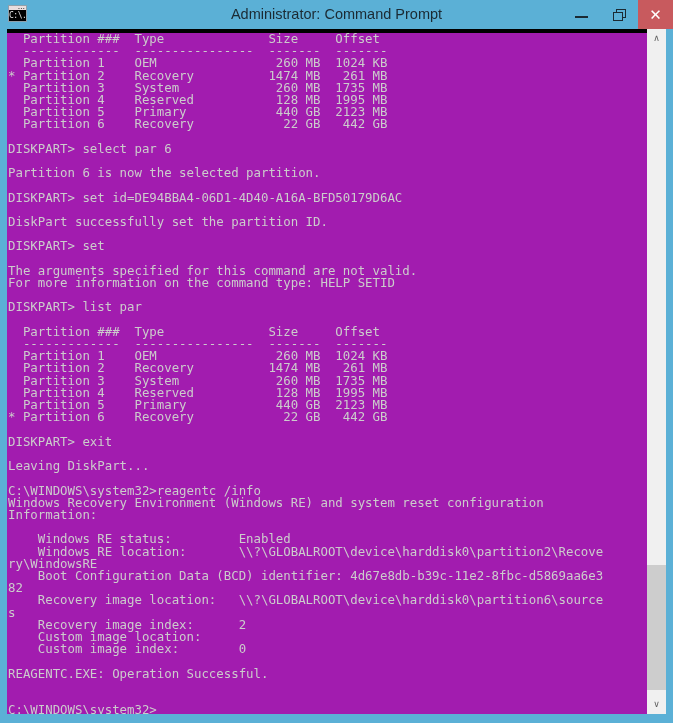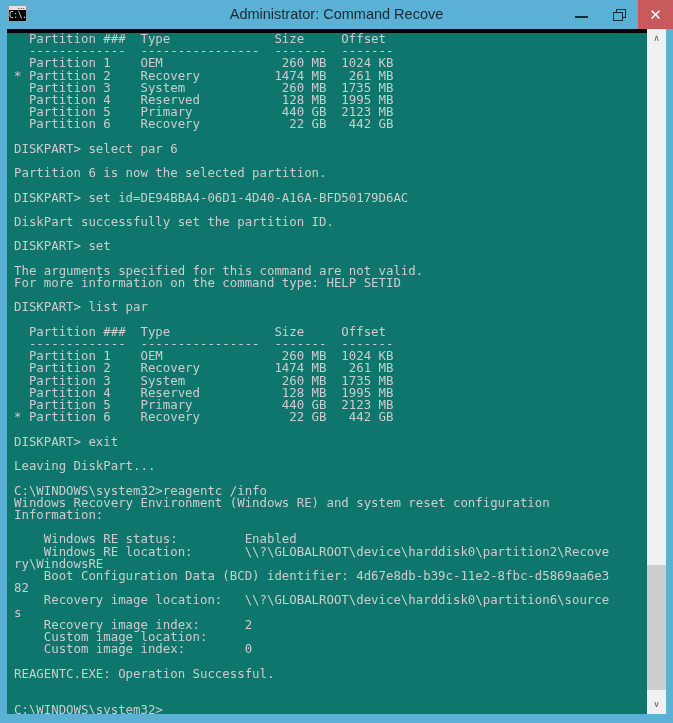--- a/index.html
+++ b/index.html
@@ -138,28 +138,28 @@
     width: 659px;
     height: 685px;
     background: #000000;
   }
   .console-text {
     position: absolute;
     left: 0; top: 4px;
     width: 640px;
     height: 681px;
     color: #cccccc;
-    background: #0f766e;
+    background: #a21caf;
     font-family: "DejaVu Sans Mono", monospace;
     font-size: 12.4px;
     line-height: 12.2px;
     white-space: pre;
     overflow: hidden;
     letter-spacing: -0.02px;
-    padding-left: 7px;
+    padding-left: 1px;
     box-sizing: border-box;
   }
 
   
   .scrollbar {
     position: absolute;
     right: 0; top: 0;
     width: 19px;
     height: 685px;
     background: #f0f0f0;
@@ -207,21 +207,21 @@
 <div class="window">
 
   <div class="titlebar">
 
     <div class="title-icon">
       <div class="ti-bar"></div>
       <div class="ti-dots">•••</div>
       <div class="ti-body">C:\.</div>
     </div>
 
-    <div class="title-text">Administrator: Command Recove</div>
+    <div class="title-text">Administrator: Command Prompt</div>
 
     <div class="win-btn btn-min">
       <span>
         <i class="glyph-min"></i>
       </span>
     </div>
 
     <div class="win-btn btn-max">
       <span>
         <i class="glyph-max-b"></i>

